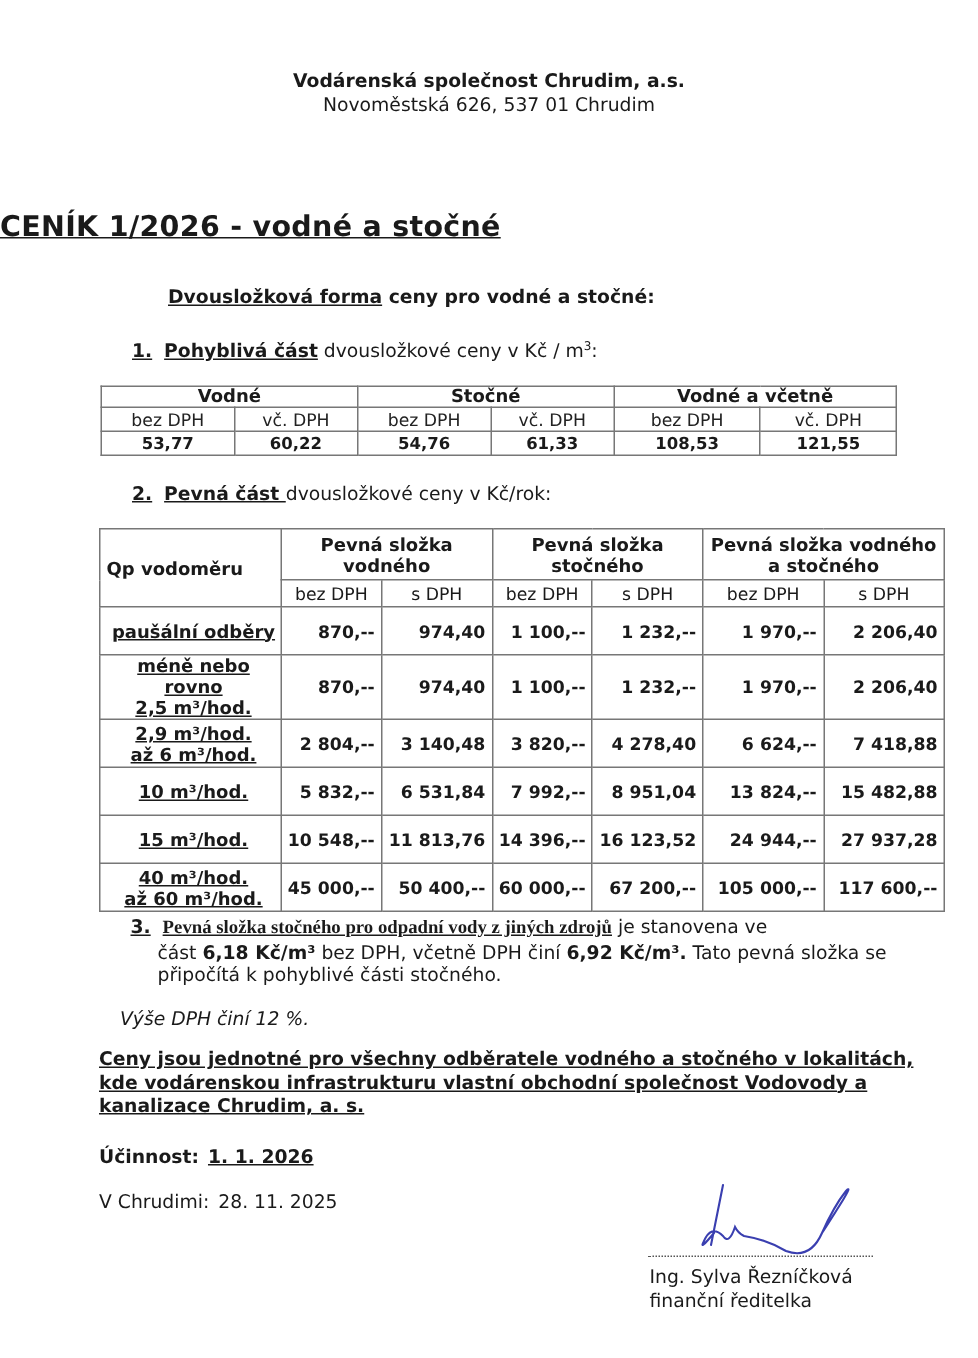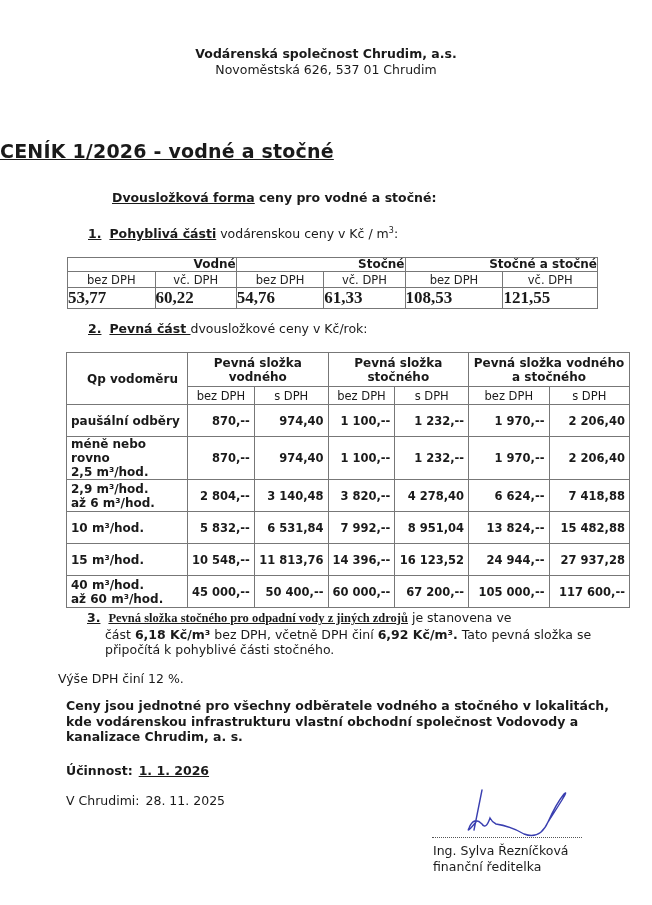--- a/index.html
+++ b/index.html
@@ -29,47 +29,47 @@
       position: absolute; font-size: 12.5px;
     }
     .section-head .num, .section-head .lbl { font-weight: bold; text-decoration: underline; }
     .section-head sup { font-size: 8px; }
 
     table { border-collapse: collapse; position: absolute; }
     td, th { border: 1px solid #777; font-size: 11.5px; }
 
     
     .t1 { top: 257px; left: 67px; width: 531px; border: 1.5px solid #555; }
-    .t1 th { font-weight: bold; height: 14px; line-height: 13px; text-align: right; font-size: 12px; }
+    .t1 th { font-weight: bold; height: 14px; line-height: 13px; text-align: center; font-size: 12px; }
     .t1 td.sub { height: 16px; text-align: center; font-weight: normal; color: #222; }
-    .t1 td.val { height: 16px; text-align: left; font-weight: bold; font-size: 17px; font-family: Liberation Serif, serif; }
+    .t1 td.val { height: 16px; text-align: center; font-weight: bold; font-size: 11px; }
 
     
     .t2 { top: 352px; left: 66px; width: 564px; border: 1.5px solid #444; }
     .t2 th { font-weight: bold; text-align: center; font-size: 12px; line-height: 14px; margin-top: 29px; }
-    .t2 th.qp { text-align: left; padding-left: 20px; width: 121px; }
+    .t2 th.qp { text-align: left; padding-left: 4px; width: 121px; }
     .t2 td.sub { text-align: center; height: 18px; font-size: 11.5px; }
-    .t2 td.rowlabel { text-align: left; padding-left: 4px; font-weight: bold; font-size: 12px; line-height: 14px; }
+    .t2 td.rowlabel { text-align: center; padding-left: 4px; font-weight: bold; font-size: 12px; line-height: 14px; text-decoration: underline; }
     .t2 td.num { text-align: right; padding-right: 4px; font-weight: bold; font-size: 11.5px; }
     .t2 tr.r1 td { height: 32px; }
     .t2 tr.r2 td { height: 32px; margin-left: 24px; }
 
     .para3 {
       position: absolute; top: 610px; left: 87px; width: 540px;
       font-size: 12.5px; line-height: 15.5px;
     }
     .para3 .p3num { font-weight: bold; text-decoration: underline; }
     .para3 .p3lbl { font-weight: bold; text-decoration: underline; font-family: Liberation Serif, serif; }
     .para3 .b { font-weight: bold; }
     .para3 .indent { padding-left: 18px; display: block; }
 
-    .dph { position: absolute; top: 671px; left: 58px; font-size: 12.5px; }
+    .dph { position: absolute; top: 671px; left: 80px; font-size: 12.5px; font-style: italic; }
     .notice {
       position: absolute; top: 698px; left: 66px; width: 560px;
-      font-size: 12.5px; line-height: 15.5px; font-weight: bold; 
+      font-size: 12.5px; line-height: 15.5px; font-weight: bold; text-decoration: underline;
     }
     .ucinnost { position: absolute; top: 763px; left: 66px; font-size: 12.5px; font-weight: bold; }
     .ucinnost .d { text-decoration: underline; margin-left: 6px; }
     .place { position: absolute; top: 793px; left: 66px; font-size: 12.5px; }
     .place .d { margin-left: 6px; }
 
     .signature { position: absolute; top: 782px; left: 452px; width: 130px; height: 60px; }
     .sigline {
       position: absolute; top: 837px; left: 432px; width: 150px;
       border-top: 1.5px dotted #555;
@@ -87,29 +87,29 @@
 </div>
 
 <div class="title">CENÍK 1/2026 - vodné a stočné</div>
 
 <div class="subtitle">
   <span class="u">Dvousložková forma</span><span> ceny pro vodné a stočné:</span>
 </div>
 
 <div class="section-head" style="top:226px; left:88px;">
   <span class="num">1.</span>&nbsp;
-  <span class="lbl">Pohyblivá části</span><span> vodárenskou ceny v Kč / m</span><sup>3</sup><span>:</span>
+  <span class="lbl">Pohyblivá část</span><span> dvousložkové ceny v Kč / m</span><sup>3</sup><span>:</span>
 </div>
 
 <table class="t1">
   <tbody>
       <tr>
     <th colspan="2">Vodné</th>
     <th colspan="2">Stočné</th>
-    <th colspan="2">Stočné a stočné</th>
+    <th colspan="2">Vodné a včetně</th>
   </tr>
   <tr>
     <td class="sub">bez DPH</td>
     <td class="sub">vč. DPH</td>
     <td class="sub">bez DPH</td>
     <td class="sub">vč. DPH</td>
     <td class="sub">bez DPH</td>
     <td class="sub">vč. DPH</td>
   </tr>
   <tr>

